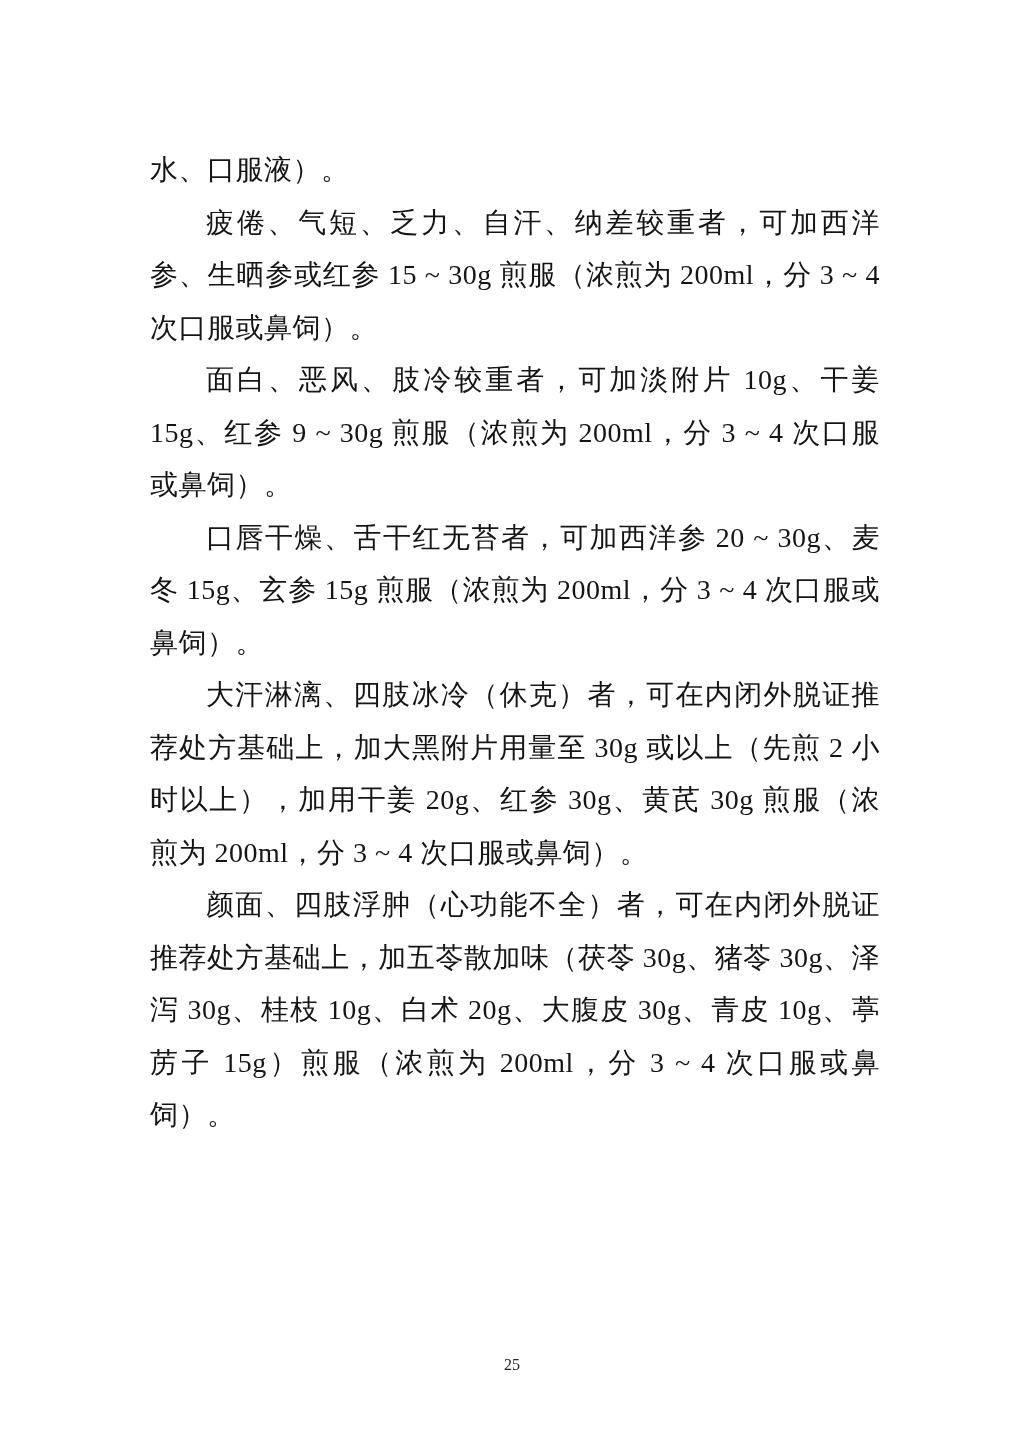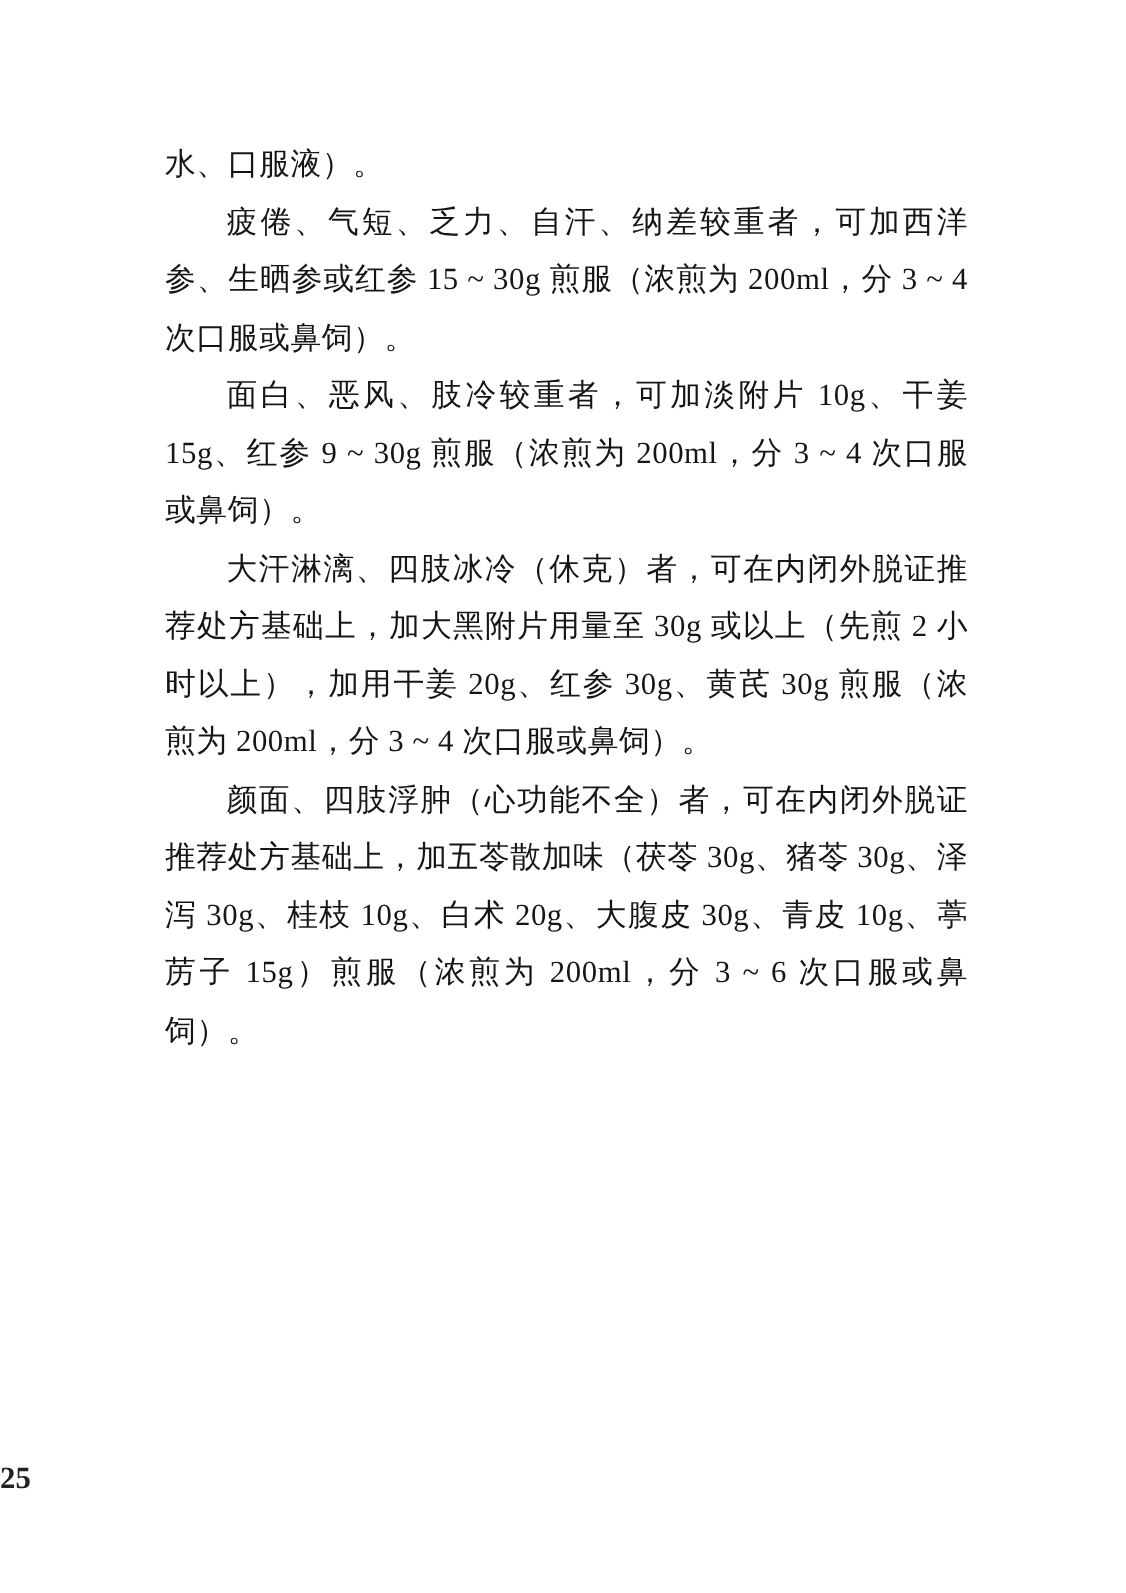--- a/index.html
+++ b/index.html
@@ -12,20 +12,21 @@
     background: #ffffff;
     color: #151515;
     font-family: "Liberation Serif", "DejaVu Serif", serif;
     position: relative;
     overflow: hidden;
   }
   .page {
     position: absolute;
     inset: 0;
     background: #ffffff;
+    margin-top: 20px;
   }
   .text-block {
     position: absolute;
     left: 150px;
     top: 124px;
     width: 730px;
     font-size: 28px;
     line-height: 52.5px;
     text-align: justify;
     text-justify: inter-ideograph;
@@ -36,32 +37,32 @@
     padding: 0;
   }
   .text-block p.indent {
     text-indent: 2em;
   }
   .page-number {
     position: absolute;
     left: 0;
     right: 0;
     top: 1332px;
-    text-align: left;
-    font-size: 28px;
+    text-align: center;
+    font-size: 16px;
     line-height: 26px;
     color: #222222;
-    font-weight: bold;
   }
 </style>
 </head>
 <body>
 
 <div class="page">
   <div class="text-block">
     <p>水、口服液）。</p>
     <p class="indent">疲倦、气短、乏力、自汗、纳差较重者，可加西洋参、生晒参或红参 15 ~ 30g 煎服（浓煎为 200ml，分 3 ~ 4 次口服或鼻饲）。</p>
     <p class="indent">面白、恶风、肢冷较重者，可加淡附片 10g、干姜 15g、红参 9 ~ 30g 煎服（浓煎为 200ml，分 3 ~ 4 次口服或鼻饲）。</p>
+    <p class="indent">口唇干燥、舌干红无苔者，可加西洋参 20 ~ 30g、麦冬 15g、玄参 15g 煎服（浓煎为 200ml，分 3 ~ 4 次口服或鼻饲）。</p>
     <p class="indent">大汗淋漓、四肢冰冷（休克）者，可在内闭外脱证推荐处方基础上，加大黑附片用量至 30g 或以上（先煎 2 小时以上），加用干姜 20g、红参 30g、黄芪 30g 煎服（浓煎为 200ml，分 3 ~ 4 次口服或鼻饲）。</p>
-    <p class="indent">颜面、四肢浮肿（心功能不全）者，可在内闭外脱证推荐处方基础上，加五苓散加味（茯苓 30g、猪苓 30g、泽泻 30g、桂枝 10g、白术 20g、大腹皮 30g、青皮 10g、葶苈子 15g）煎服（浓煎为 200ml，分 3 ~ 6 次口服或鼻饲）。</p>
+    <p class="indent">颜面、四肢浮肿（心功能不全）者，可在内闭外脱证推荐处方基础上，加五苓散加味（茯苓 30g、猪苓 30g、泽泻 30g、桂枝 10g、白术 20g、大腹皮 30g、青皮 10g、葶苈子 15g）煎服（浓煎为 200ml，分 3 ~ 4 次口服或鼻饲）。</p>
   </div>
   <div class="page-number">25</div>
 </div>
 
 </body></html>

